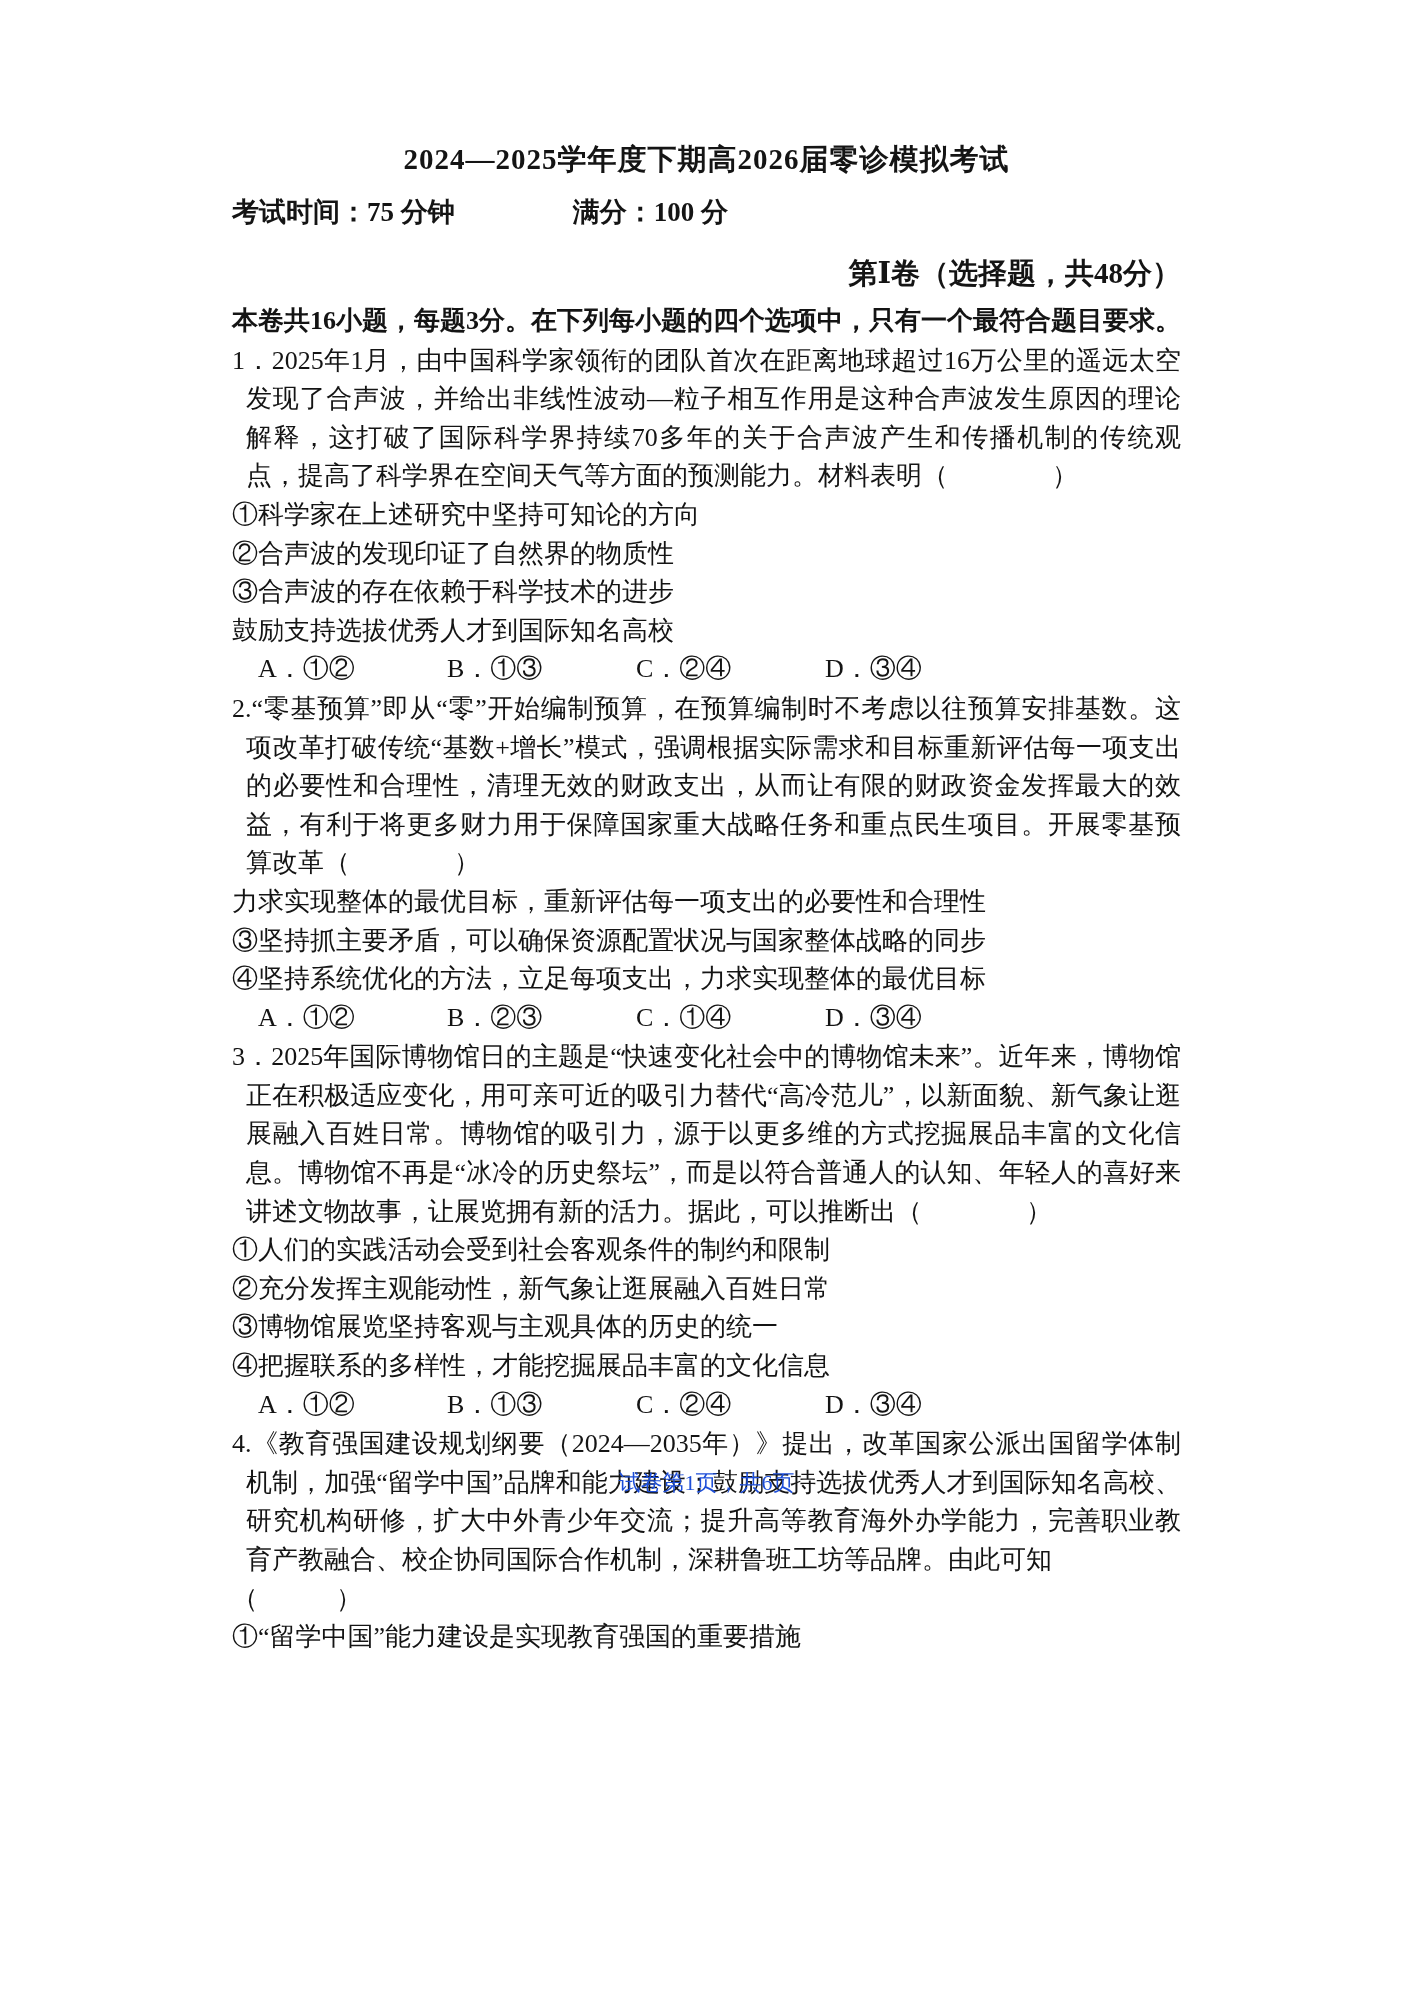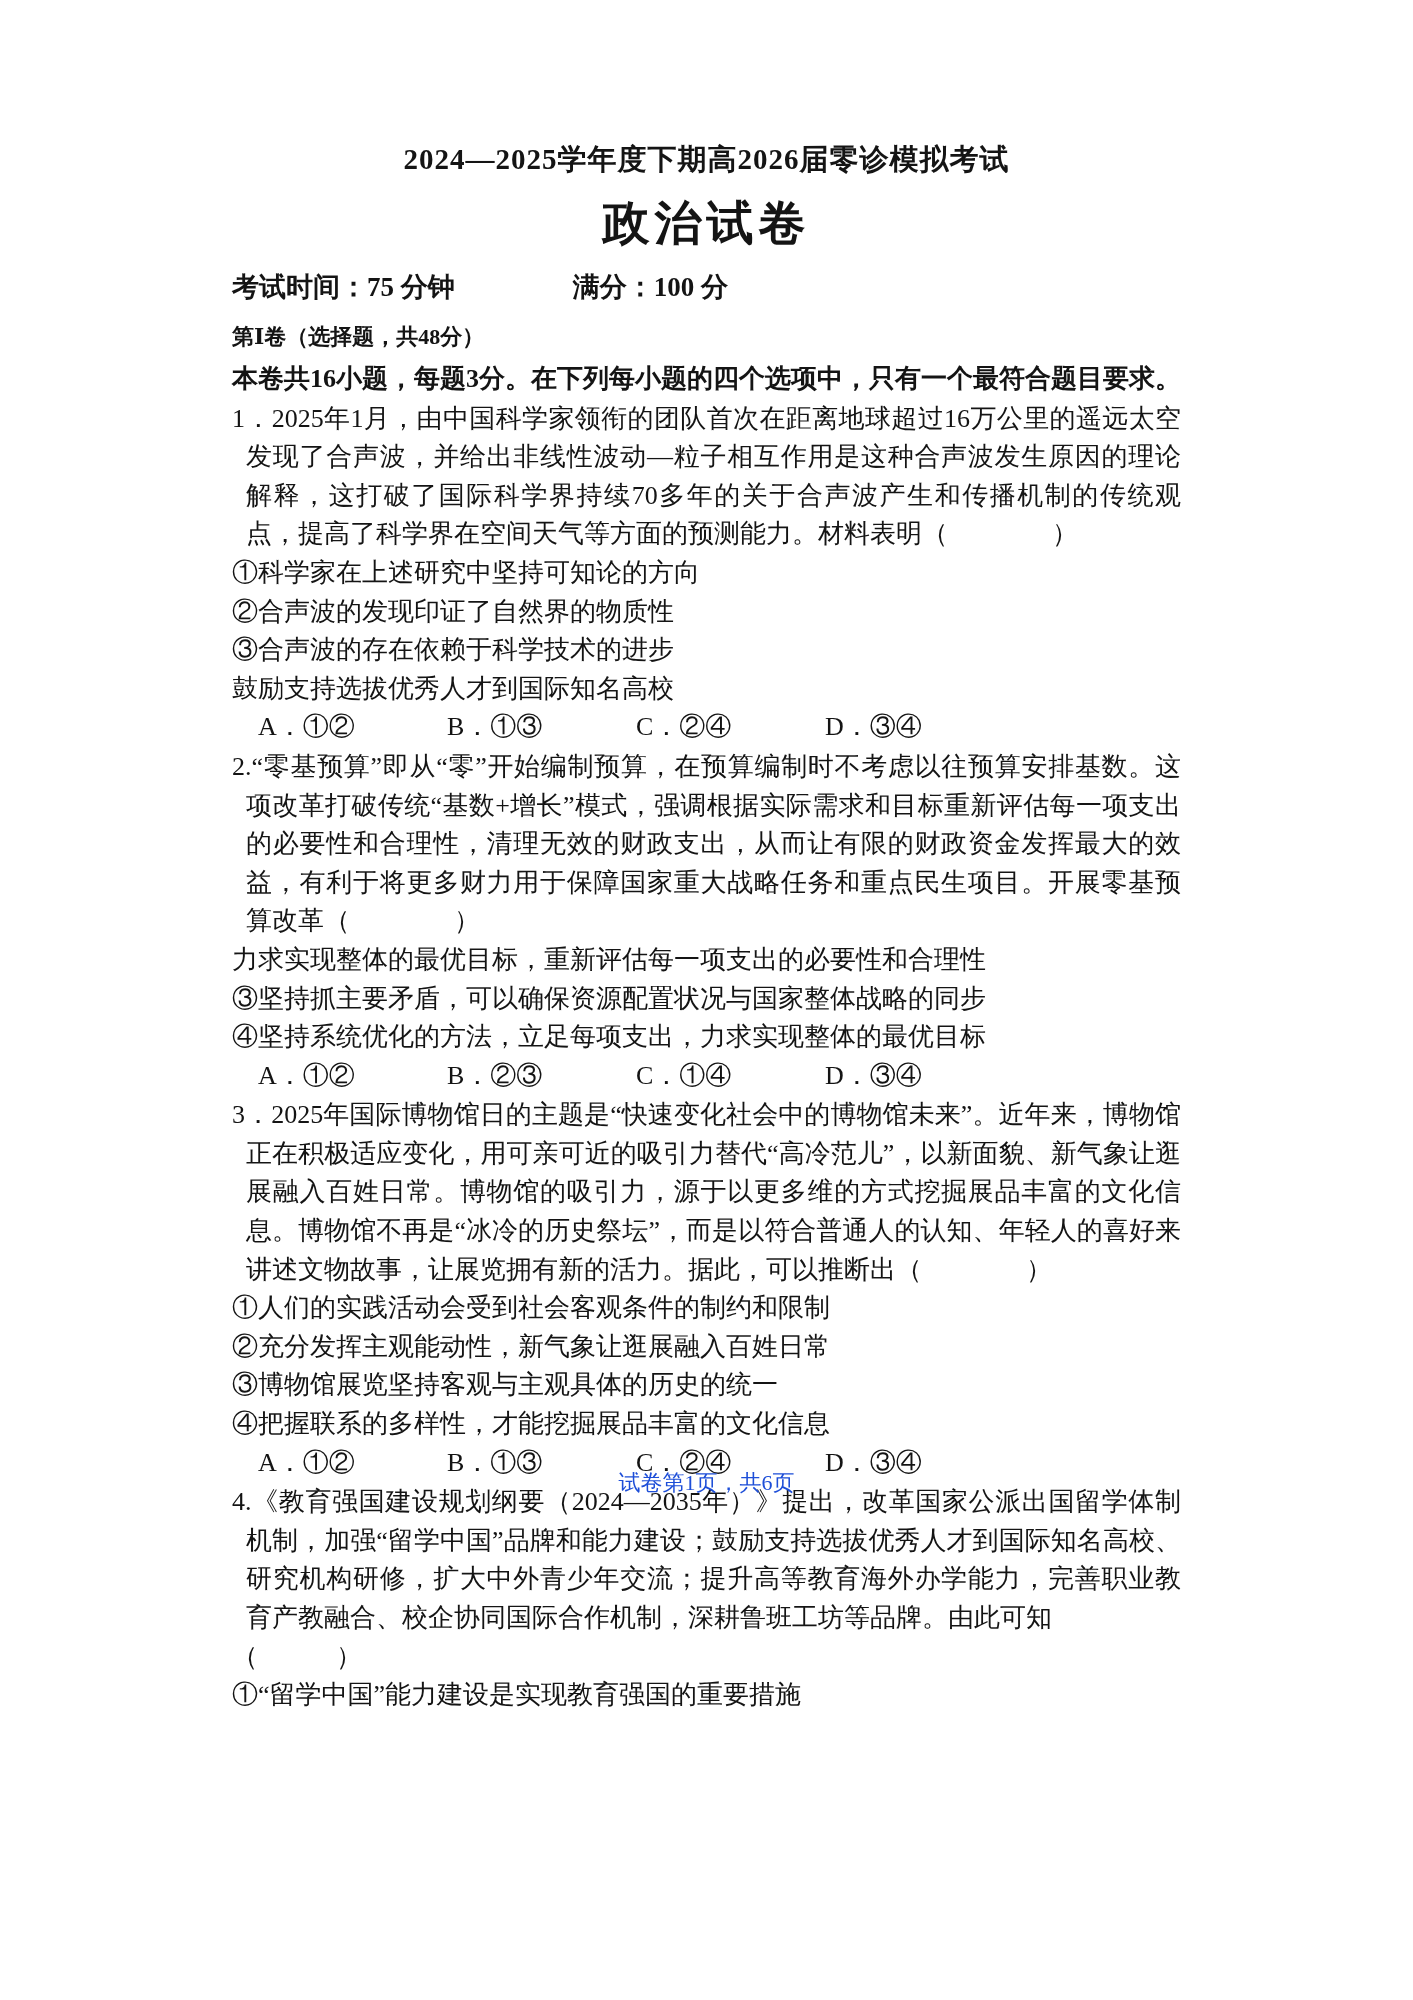--- a/index.html
+++ b/index.html
@@ -30,24 +30,24 @@
     margin-top:12px;
   }
   .meta {
     text-align:left;
     font-size:27px;
     font-weight:700;
     margin-top:14px;
   }
   .meta .gap { display:inline-block; width:118px; }
   .section-title {
-    text-align:left;
-    font-size:22px;
+    text-align:right;
+    font-size:29px;
     font-weight:700;
-    margin-top:17px;
+    margin-top:24px;
   }
   .instructions {
     font-size:26px;
     font-weight:700;
     line-height:38.6px;
     margin-top:8px;
     text-align:justify;
   }
 
   .question { margin-top:1px; }
@@ -86,21 +86,20 @@
     color:#1d4ed8;
   }
 </style>
 </head>
 <body>
 
 <div class="page">
   <div class="content">
 
     <div class="h-title">2024—2025学年度下期高2026届零诊模拟考试</div>
-    <div class="subject">政治试卷</div>
 
     <div class="meta">
       <span>考试时间：75 分钟</span><span class="gap"></span><span>满分：100 分</span>
     </div>
 
     <div class="section-title">第Ⅰ卷（选择题，共48分）</div>
     <div class="instructions">本卷共16小题，每题3分。在下列每小题的四个选项中，只有一个最符合题目要求。</div>
 
     <section class="question">
       <p class="stem">1．2025年1月，由中国科学家领衔的团队首次在距离地球超过16万公里的遥远太空发现了合声波，并给出非线性波动—粒子相互作用是这种合声波发生原因的理论解释，这打破了国际科学界持续70多年的关于合声波产生和传播机制的传统观点，提高了科学界在空间天气等方面的预测能力。材料表明（　　　　）</p>

